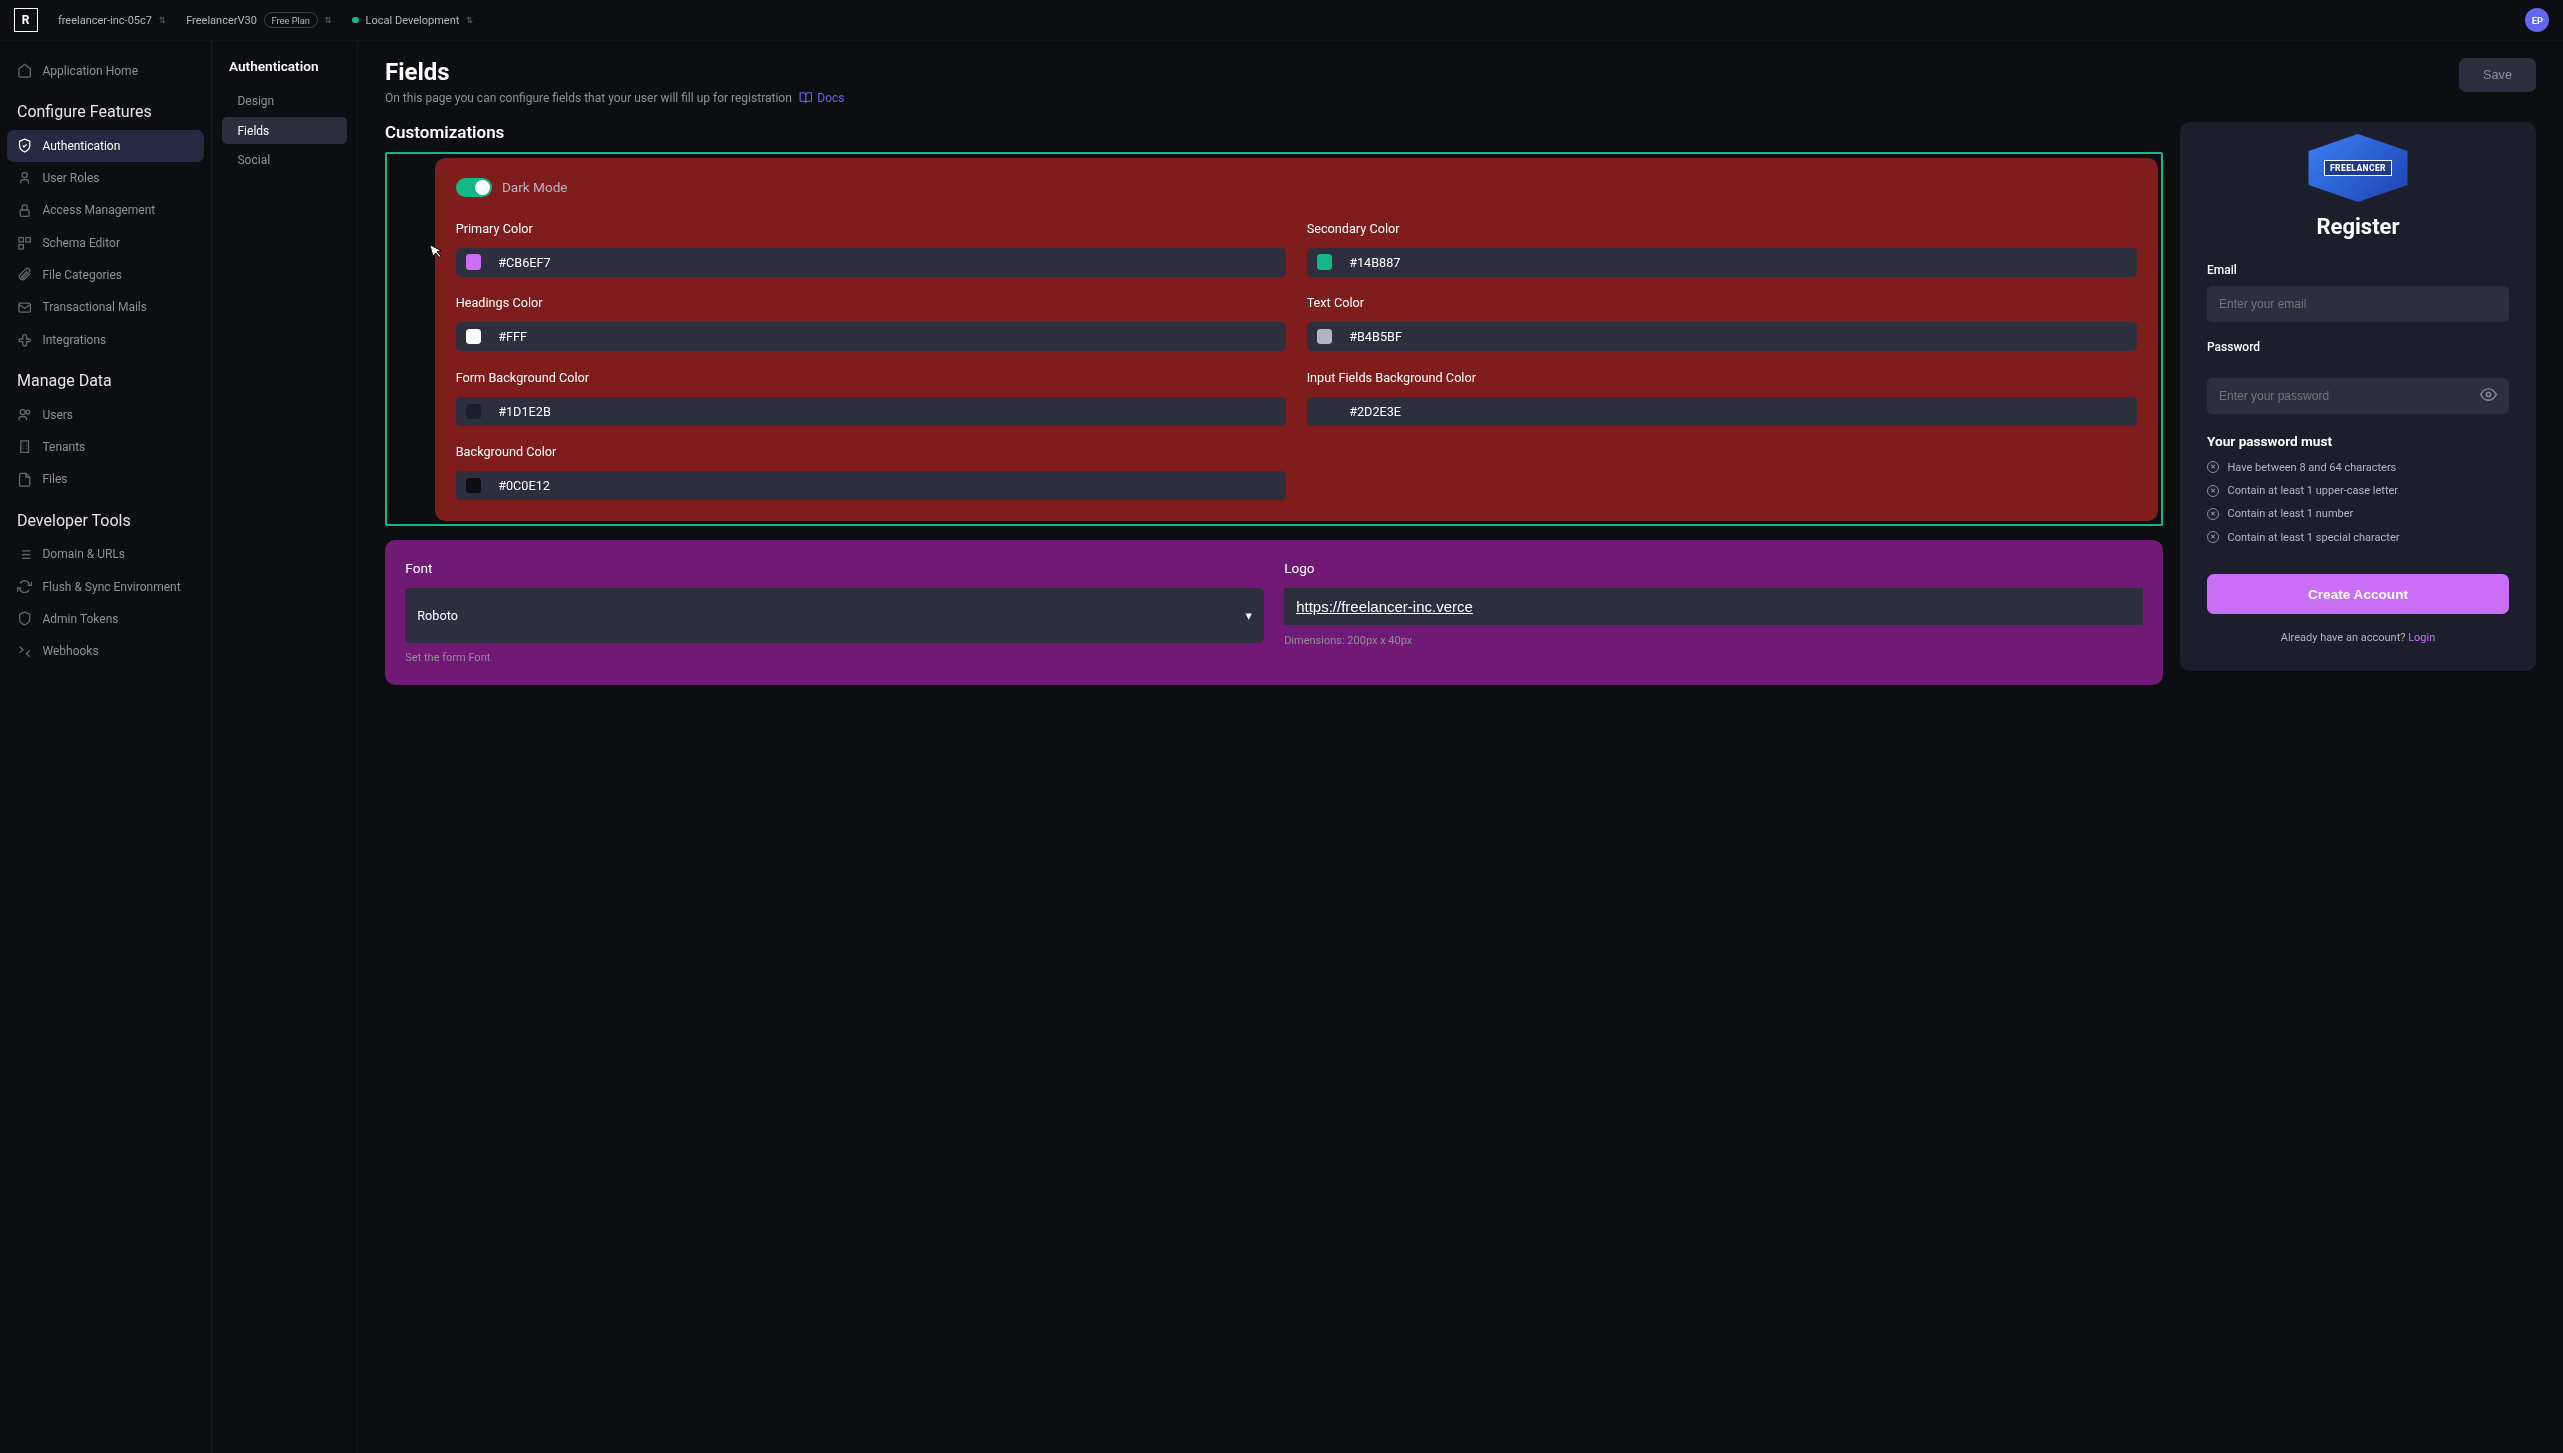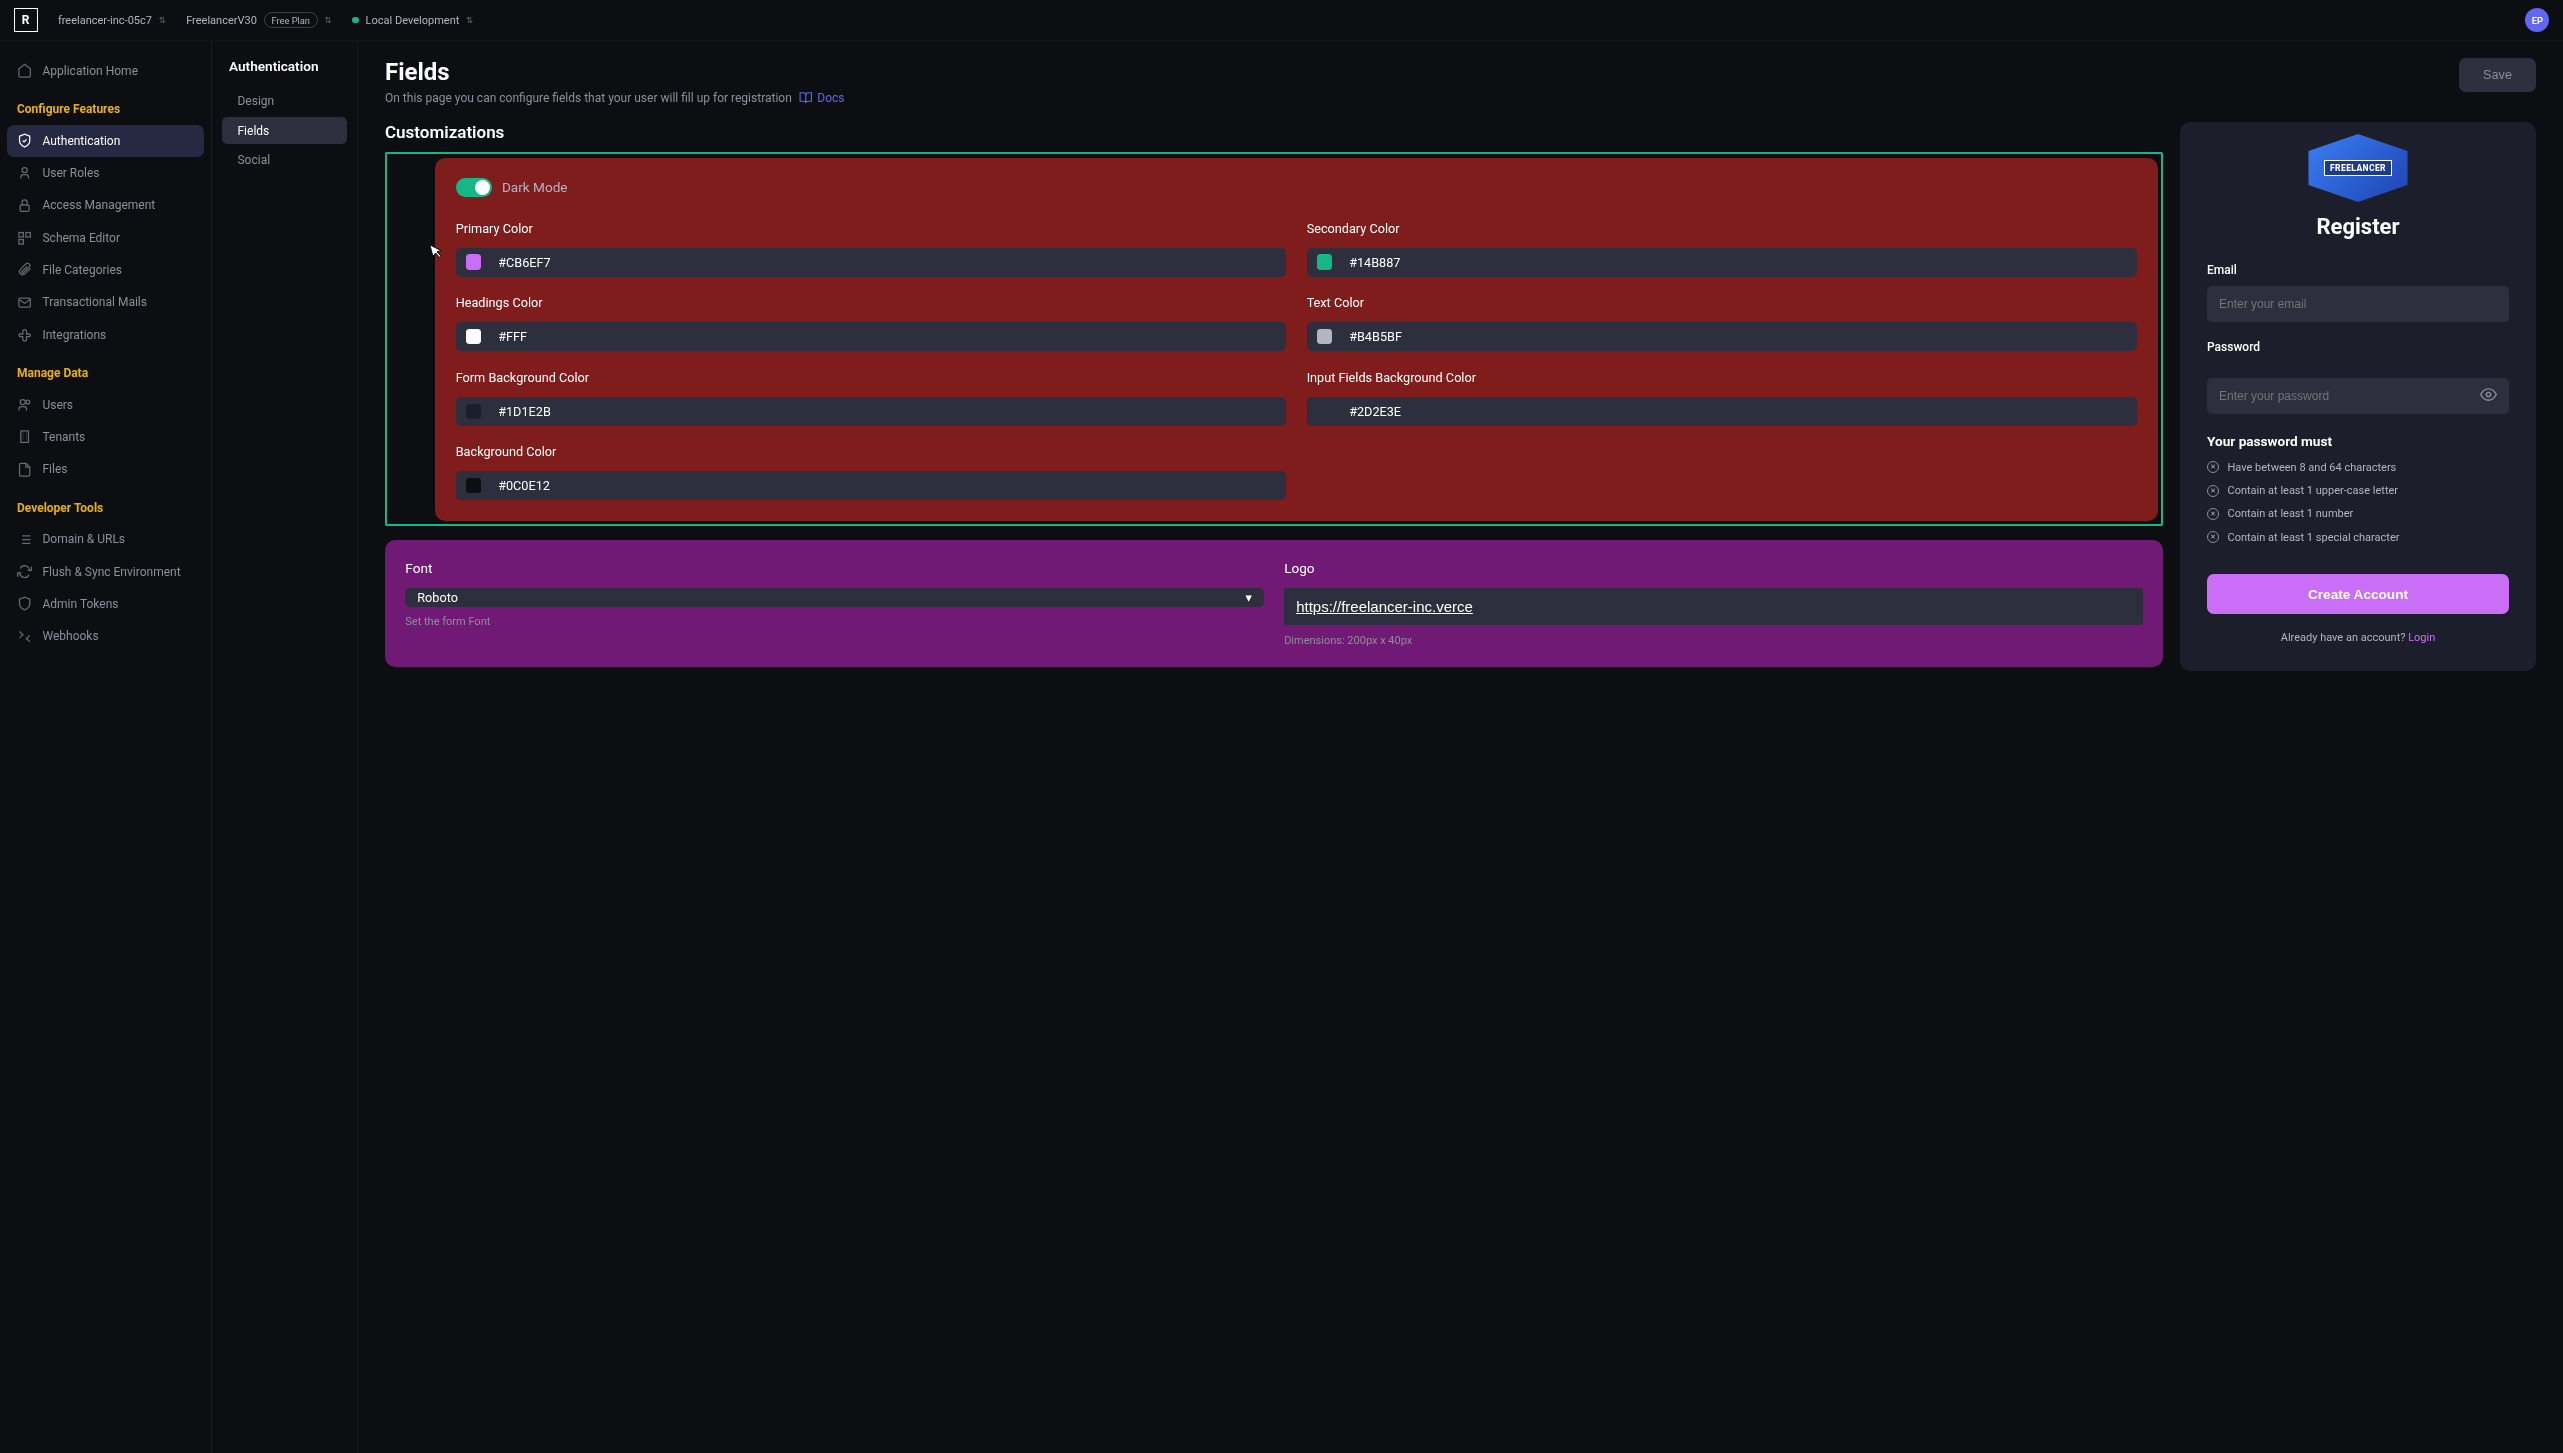--- a/index.html
+++ b/index.html
@@ -53,23 +53,23 @@
   display: flex; align-items: center; gap: 10.2px;
   padding: 8.5px 10.2px;
   border-radius: 6.8px;
   font-size: 12px;
   color: #8E8F98;
   cursor: pointer;
 }
 .nav-item.active { background: #252942; color: #fff; }
 .nav-header {
   padding: 15.3px 10.2px 8.5px;
-  font-size: 12px;
-  font-weight: 700;
-  color: #eab308;
+  font-size: 16px;
+  font-weight: 400;
+  color: #e5e5e5;
 }
 .nav-icon { width: 15.3px; height: 15.3px; display: flex; align-items: center; justify-content: center; opacity: 0.7; }
 .nav-item.active .nav-icon { opacity: 1; }
 
 .sidebar-sub {
   width: 146px;
   padding: 17px 10.2px;
   border-right: 0.8px solid rgba(255,255,255,0.04);
 }
 .sub-title { font-size: 13.6px; font-weight: 600; color: #fff; padding: 0 6.8px 13.6px; }
@@ -139,21 +139,21 @@
   background: #701a75;
   border-radius: 10.2px;
   padding: 20.3px;
   display: grid;
   grid-template-columns: 1fr 1fr;
   gap: 18.7px 20.3px;
 }
 .font-field label { font-size: 13.6px; color: #fff; display: block; margin-bottom: 12px; }
 .select-box {
   background: #2D2E3E; border-radius: 5.1px;
-  padding: 2px 12px;
+  padding: 20px 12px;
   display: flex; justify-content: space-between; align-items: center;
   font-size: 12.7px; color: #fff; cursor: pointer;
 }
 .text-input {
   background: #2D2E3E; border: none; border-radius: 2px;
   padding: 10.2px 12px; width: 100%;
   font-size: 15px; color: #fff; text-decoration: underline;
 }
 .helper { font-size: 11px; color: #8E8F98; margin-top: 8.5px; }
 

